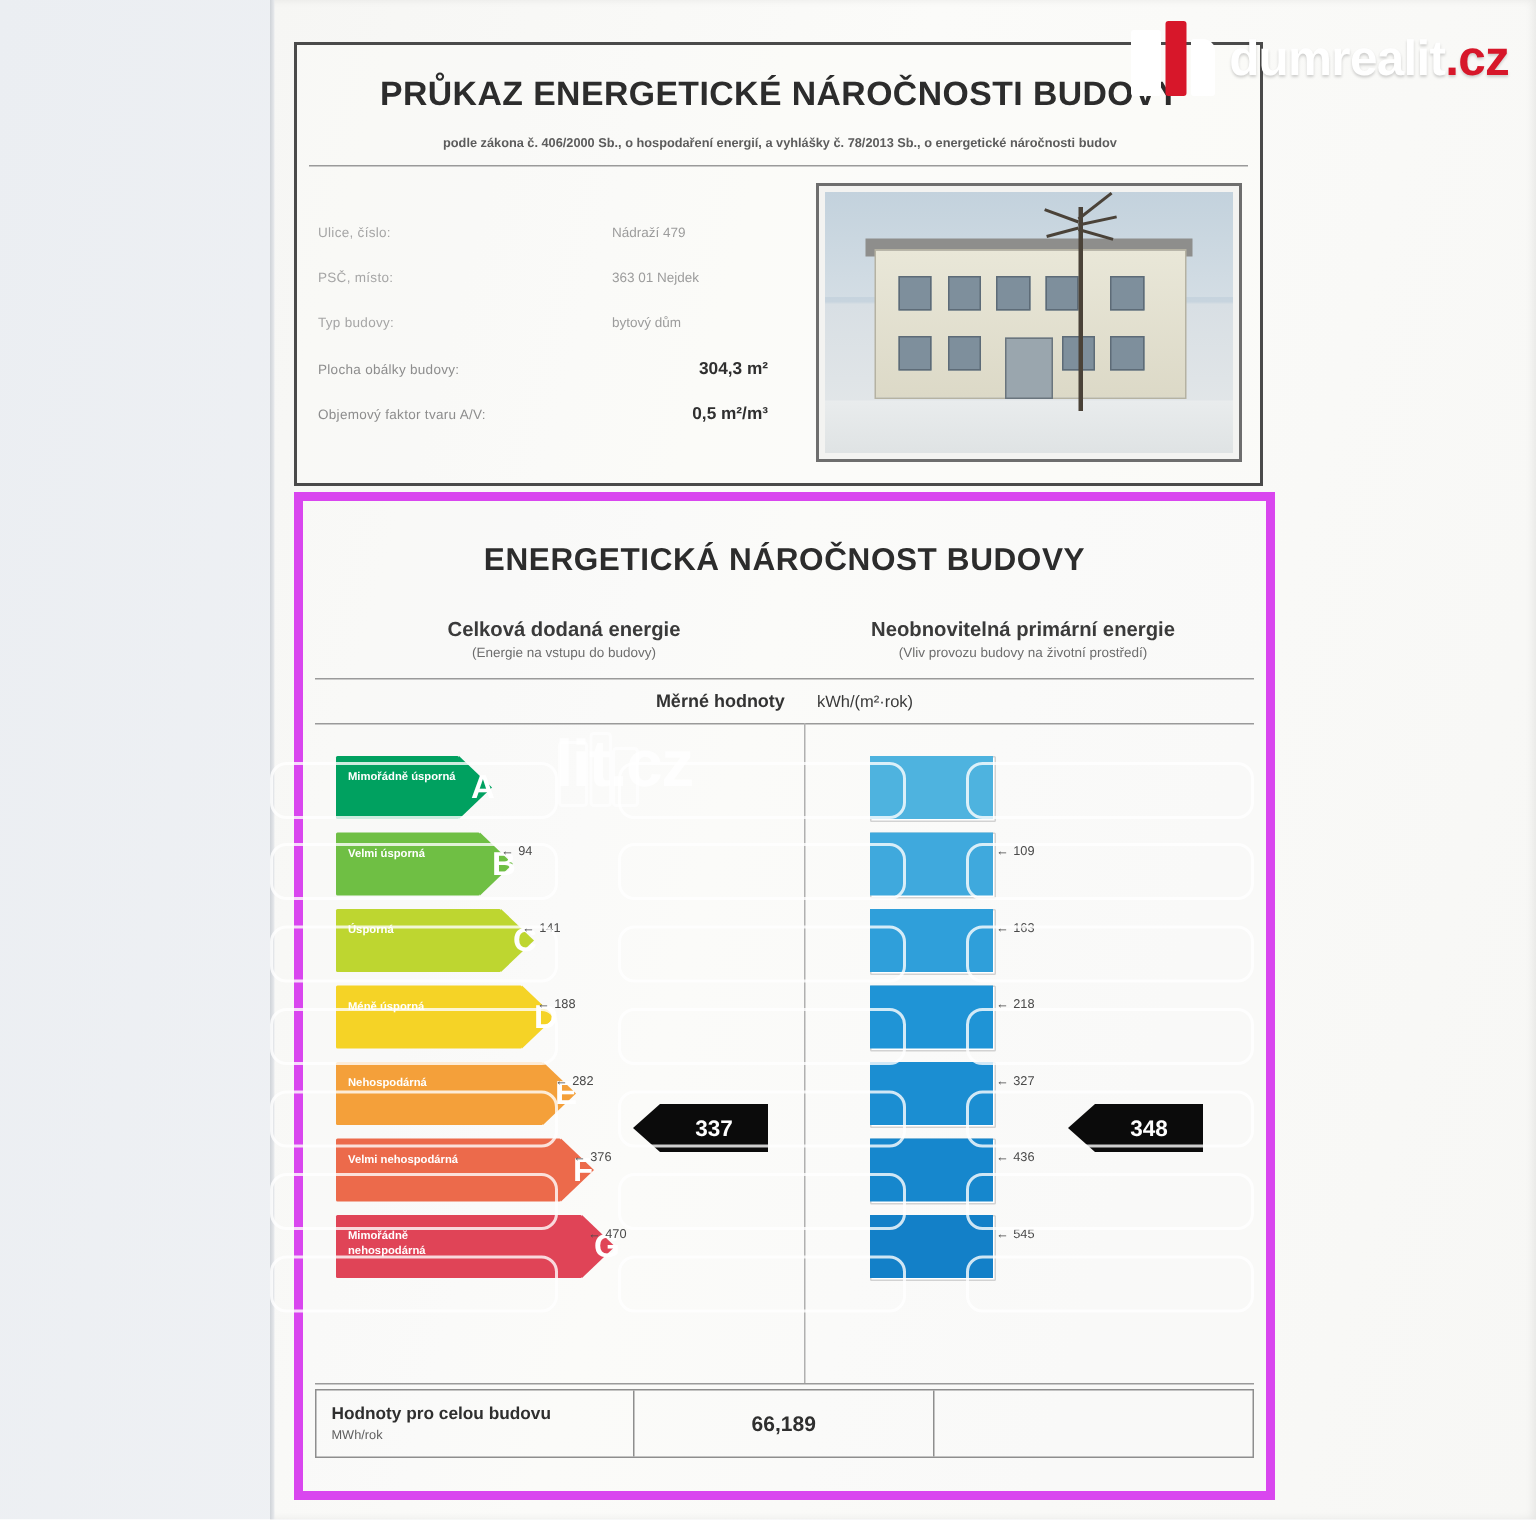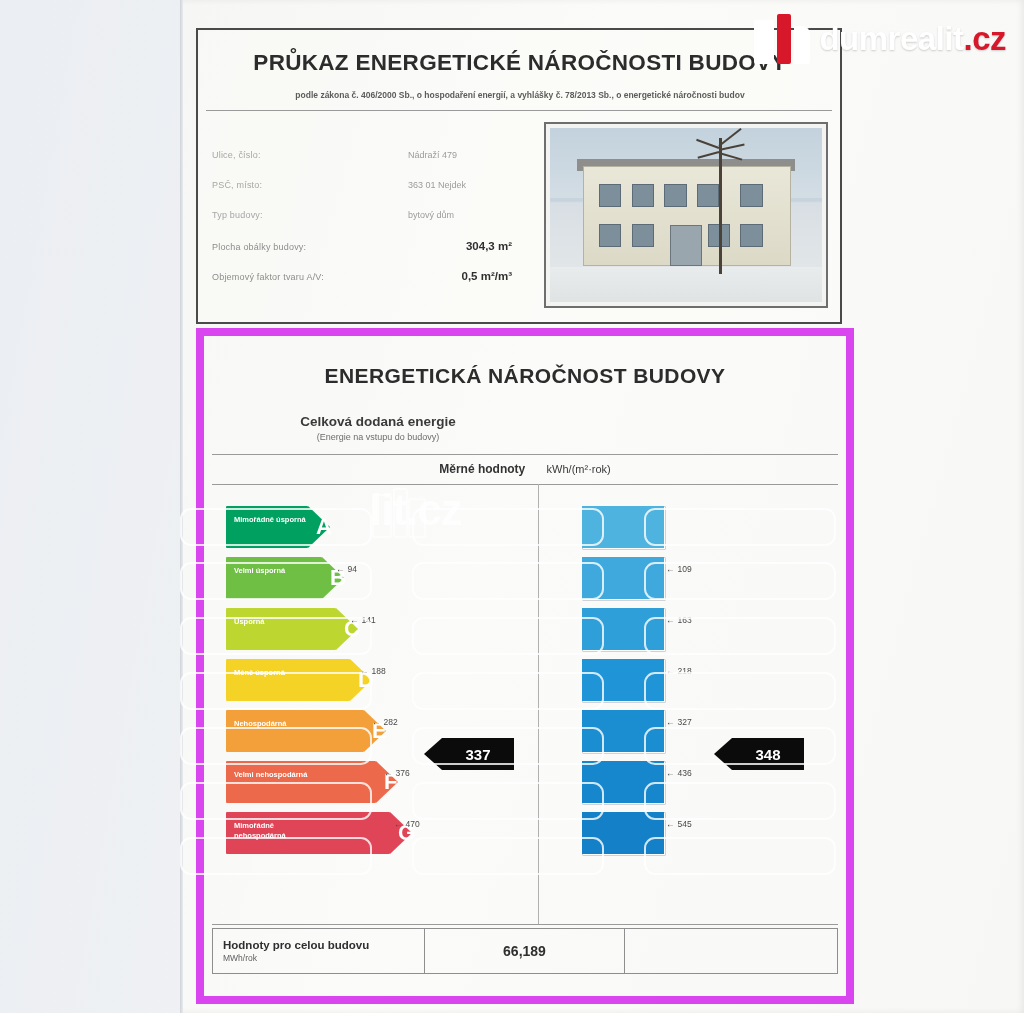--- a/index.html
+++ b/index.html
@@ -233,21 +233,21 @@
     position: absolute;
     background: #4a4238;
     height: 2px;
     transform-origin: left center;
   }
 
   .doc-main {
     position: absolute;
     left: 196px; top: 328px;
     width: 642px; height: 660px;
-    border: 8px solid #d946ef;
+    border: 6px solid #d946ef;
     background: rgba(252,252,250,0.25);
   }
   .main-title {
     position: absolute;
     left: 0; top: 28px;
     width: 642px;
     text-align: center;
     font-size: 21px;
     font-weight: bold;
     color: #2c2c2c;
@@ -504,20 +504,24 @@
   </div>
 </div>
 
 <div class="doc-main">
   <div class="main-title">ENERGETICKÁ NÁROČNOST BUDOVY</div>
 
   <div class="col-head left">
     <div class="ch-title">Celková dodaná energie</div>
     <div class="ch-sub">(Energie na vstupu do budovy)</div>
   </div>
+  <div class="col-head right">
+    <div class="ch-title">Neobnovitelná primární energie</div>
+    <div class="ch-sub">(Vliv provozu budovy na životní prostředí)</div>
+  </div>
 
   <div class="hsep" style="top:118px;"></div>
   <div class="unit-row">
     <span>Měrné hodnoty</span>
     <span class="unit">kWh/(m²·rok)</span>
   </div>
   <div class="hsep" style="top:148px;"></div>
   <div class="vsep"></div>
   <div class="hsep" style="top:588px;"></div>
 

